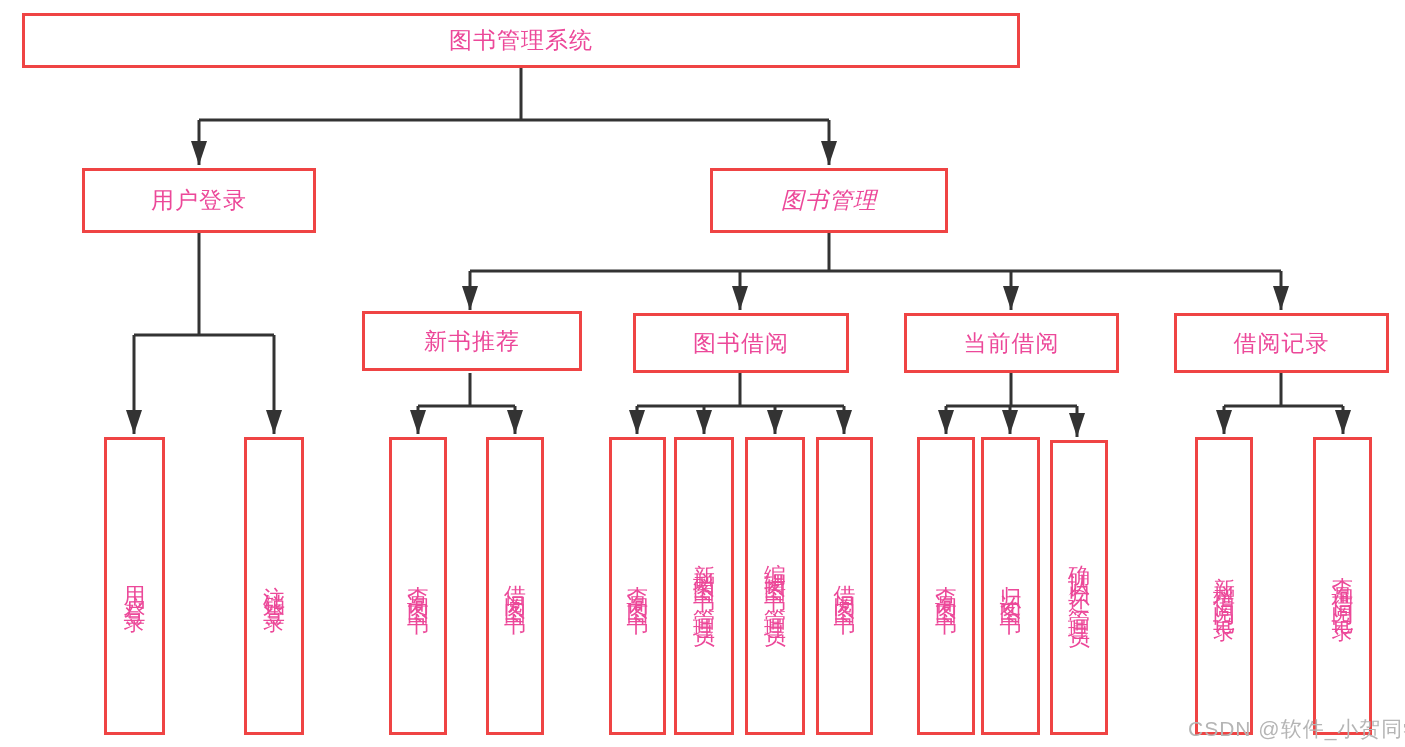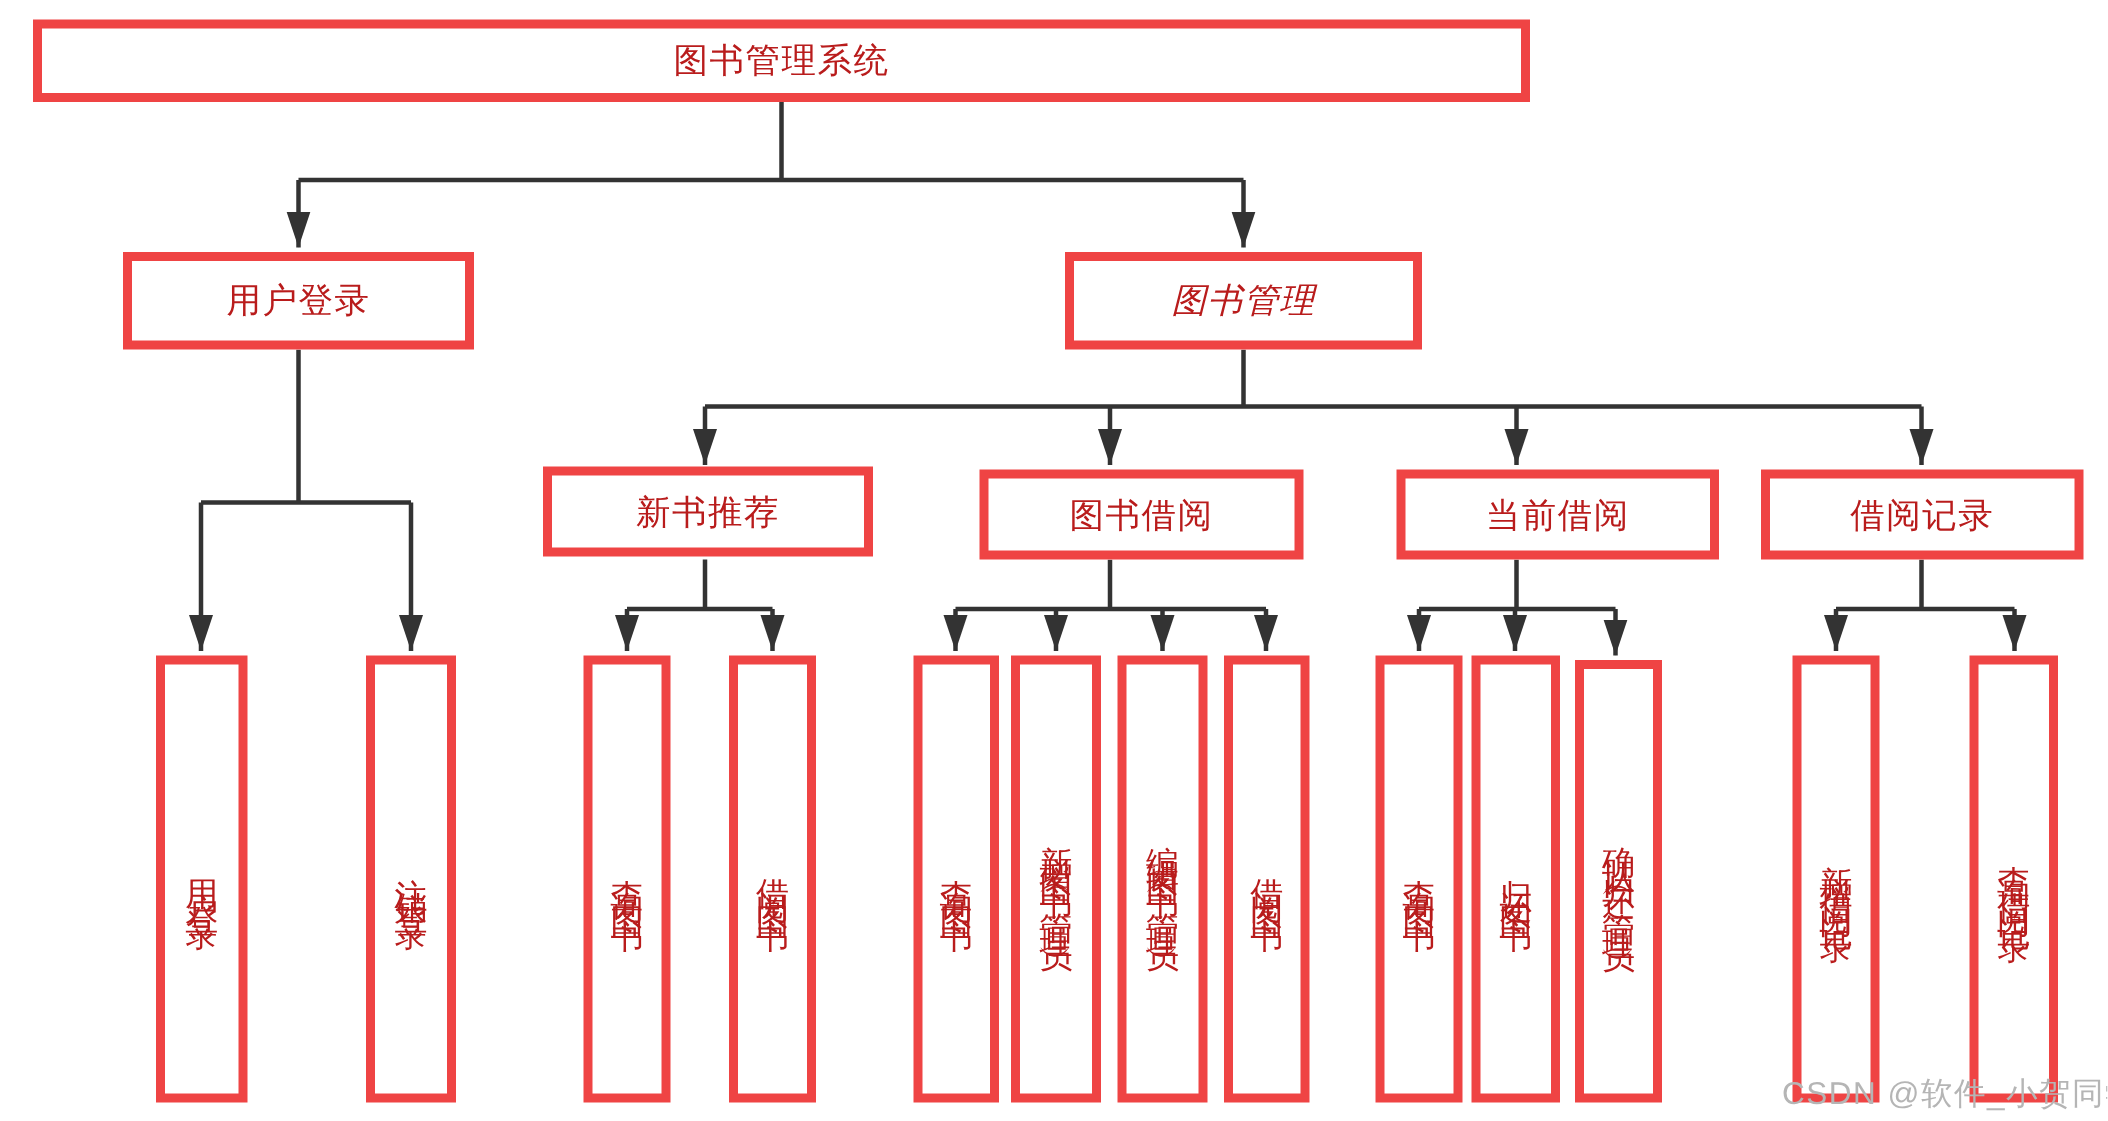--- a/index.html
+++ b/index.html
@@ -8,25 +8,25 @@
     width:1405px;height:747px;
     background:#ffffff;
     font-family:"Liberation Sans","DejaVu Sans",sans-serif;
     overflow:hidden;
   }
   .lines{position:absolute;left:0;top:0;width:1405px;height:747px;}
   .box{
     position:absolute;
     box-sizing:border-box;
     background:#ffffff;
-    border:6px solid #ef4444;
+    border:3px solid #ef4444;
     display:flex;
     align-items:center;
     justify-content:center;
-    color:#b91c1c;
+    color:#ec4899;
     font-size:23px;
     letter-spacing:1px;
     text-align:center;
     line-height:1;
   }
   .vbox{
     writing-mode:vertical-rl;
     text-orientation:mixed;
     letter-spacing:9px;
     font-size:22px;
@@ -90,22 +90,22 @@
       <path d="M1343,406 V434" marker-end="url(#arrow)"></path>
     </g>
   </svg>
 
   <div class="box" style="left:22px;top:13px;width:998px;height:55px;">图书管理系统</div>
 
   <div class="box" style="left:82px;top:168px;width:234px;height:65px;">用户登录</div>
   <div class="box" style="left:710px;top:168px;width:238px;height:65px;font-style:italic;">图书管理</div>
 
   <div class="box" style="left:362px;top:311px;width:220px;height:60px;text-align:right;">新书推荐</div>
-  <div class="box" style="left:633px;top:313px;width:216px;height:60px;margin-left:20px;">图书借阅</div>
-  <div class="box" style="left:904px;top:313px;width:215px;height:60px;margin-left:27px;">当前借阅</div>
+  <div class="box" style="left:633px;top:313px;width:216px;height:60px;">图书借阅</div>
+  <div class="box" style="left:904px;top:313px;width:215px;height:60px;">当前借阅</div>
   <div class="box" style="left:1174px;top:313px;width:215px;height:60px;">借阅记录</div>
 
   <div class="box vbox" style="left:104px;top:437px;width:61px;height:298px;">用户登录</div>
   <div class="box vbox" style="left:244px;top:437px;width:60px;height:298px;">注销登录</div>
 
   <div class="box vbox" style="left:389px;top:437px;width:58px;height:298px;">查询图书</div>
   <div class="box vbox" style="left:486px;top:437px;width:58px;height:298px;">借阅图书</div>
 
   <div class="box vbox" style="left:609px;top:437px;width:57px;height:298px;">查询图书</div>
   <div class="box vbox" style="left:674px;top:437px;width:60px;height:298px;">新增图书（管理员）</div>

